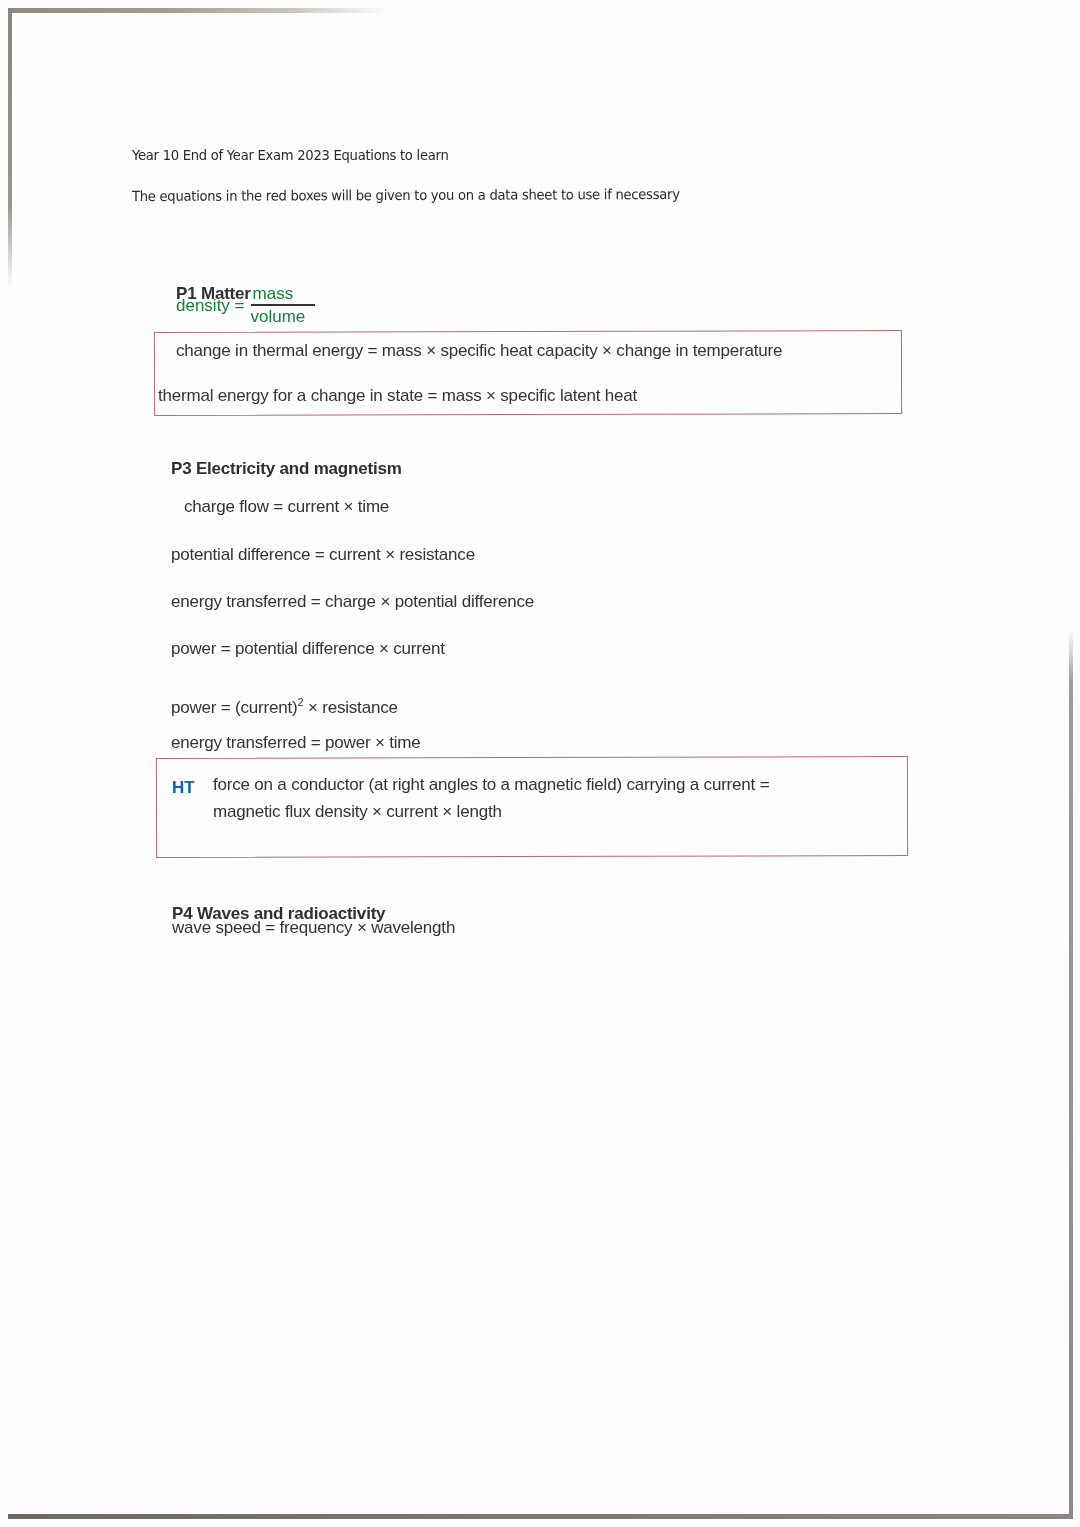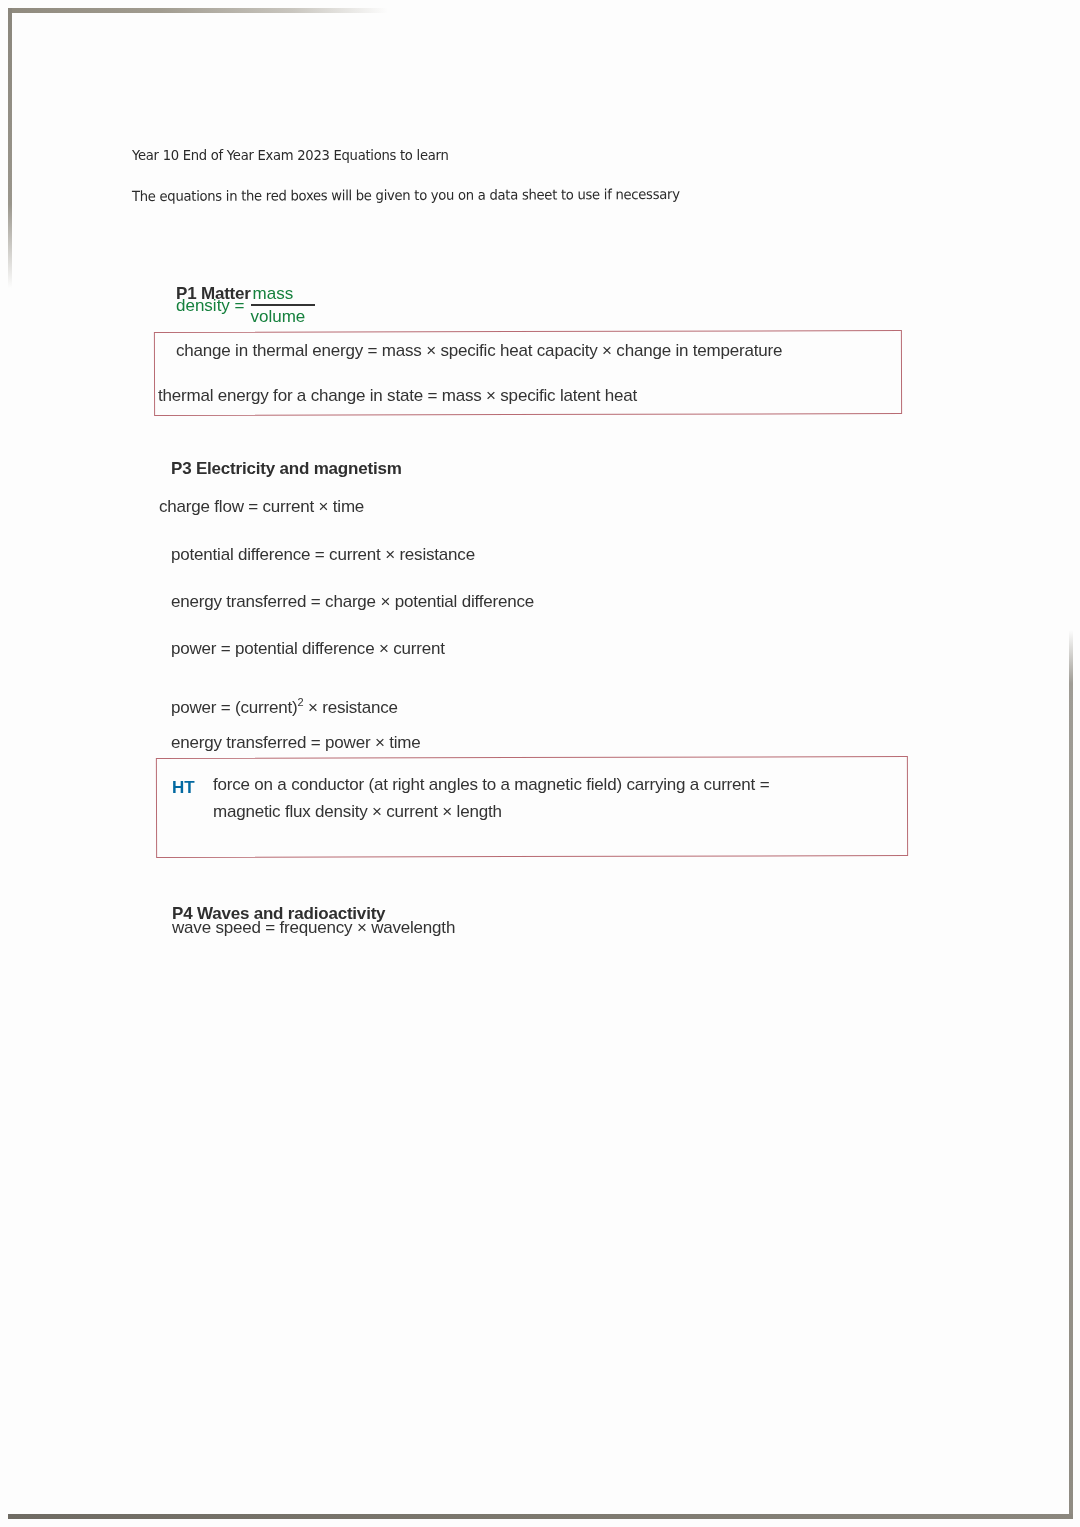--- a/index.html
+++ b/index.html
@@ -116,21 +116,21 @@
     <span class="den">volume</span>
   </span>
 </div>
 
 <div class="red-box box-1"></div>
 <div class="eq" style="left:176px; top:341px;text-align:right;">change in thermal energy = mass × specific heat capacity × change in temperature</div>
 <div class="eq" style="left:158px; top:386px;">thermal energy for a change in state = mass × specific latent heat</div>
 
 <div class="section-heading" style="left:171px; top:427px;">P3 Electricity and magnetism</div>
 
-<div class="eq" style="left:159px; top:497px;">charge flow = current × time</div>
+<div class="eq" style="left:184px; top:497px;">charge flow = current × time</div>
 <div class="eq" style="left:171px; top:545px;">potential difference = current × resistance</div>
 <div class="eq" style="left:171px; top:592px;">energy transferred = charge × potential difference</div>
 <div class="eq" style="left:171px; top:639px;">power = potential difference × current</div>
 <div class="eq" style="left:171px; top:696px;"><span>power = (current)</span><sup>2</sup><span> × resistance</span></div>
 <div class="eq" style="left:171px; top:733px;">energy transferred = power × time</div>
 
 <div class="red-box box-2"></div>
 <div class="ht-label">HT</div>
 <div class="eq" style="left:213px; top:775px;">force on a conductor (at right angles to a magnetic field) carrying a current =</div>
 <div class="eq" style="left:213px; top:802px;">magnetic flux density × current × length</div>

